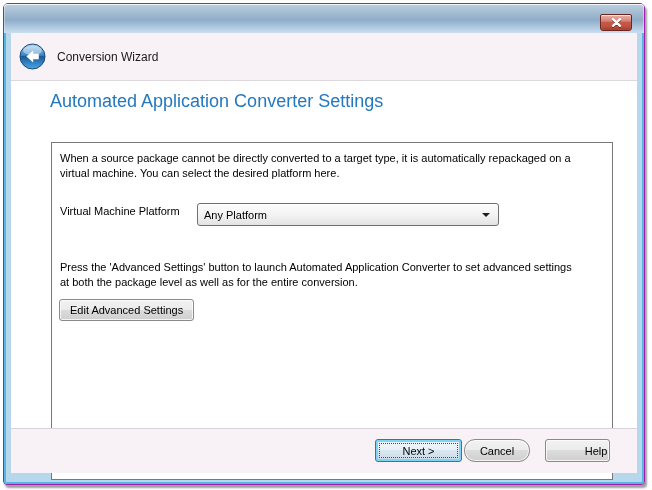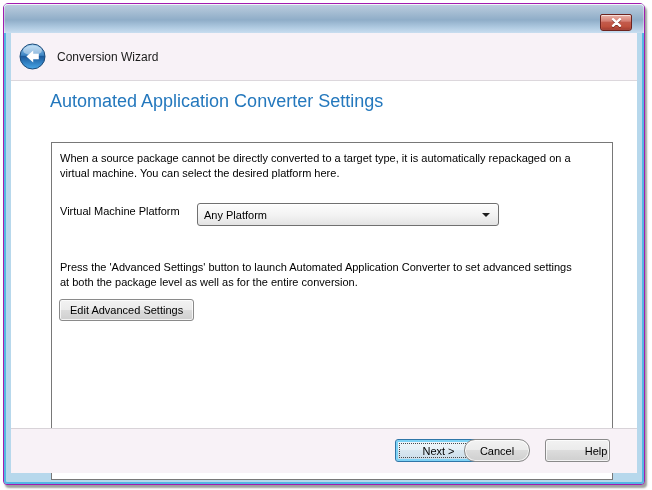--- a/index.html
+++ b/index.html
@@ -114,21 +114,20 @@
     background:var(--band-pink,#f8f2f7);
     border-top:1px solid #d8d3d8;
   }
   .footer-btn{position:absolute;top:10px;height:23px;}
   .btn-next{
     left:364px;width:87px;
     border:1px solid #3076a8;
     background:linear-gradient(180deg,#f0f6fa 0%,#e8f1f7 45%,#d9e7f0 50%,#c9dce9 100%);
     box-shadow:inset 0 0 0 2px var(--default-button-glow,#7fd3f5);
     position:absolute;
-    margin-left:20px;
   }
   .btn-next::after{
     content:"";position:absolute;left:3px;right:3px;top:3px;bottom:3px;
     border:1px dotted #4a4a4a;
   }
   .btn-cancel{left:453px;width:66px;border-radius:11px;}
   .btn-help{left:534px;width:65px;padding-left:37px;}
 </style>
 </head>
 <body>

